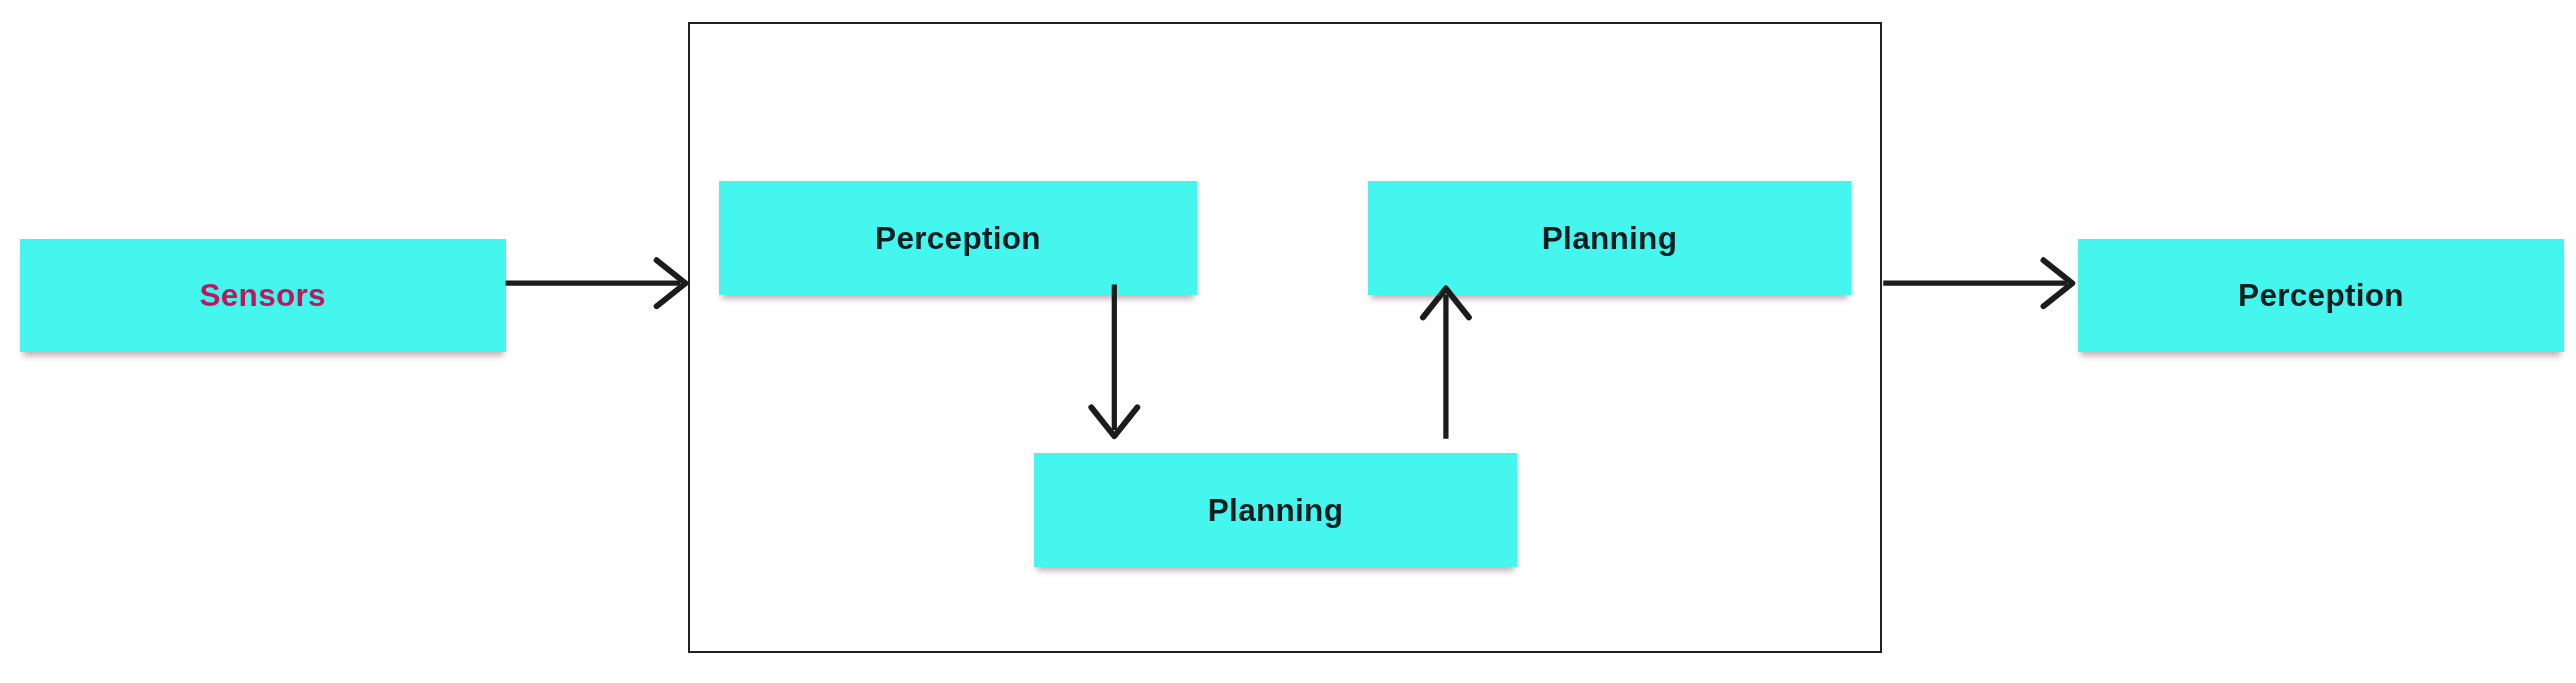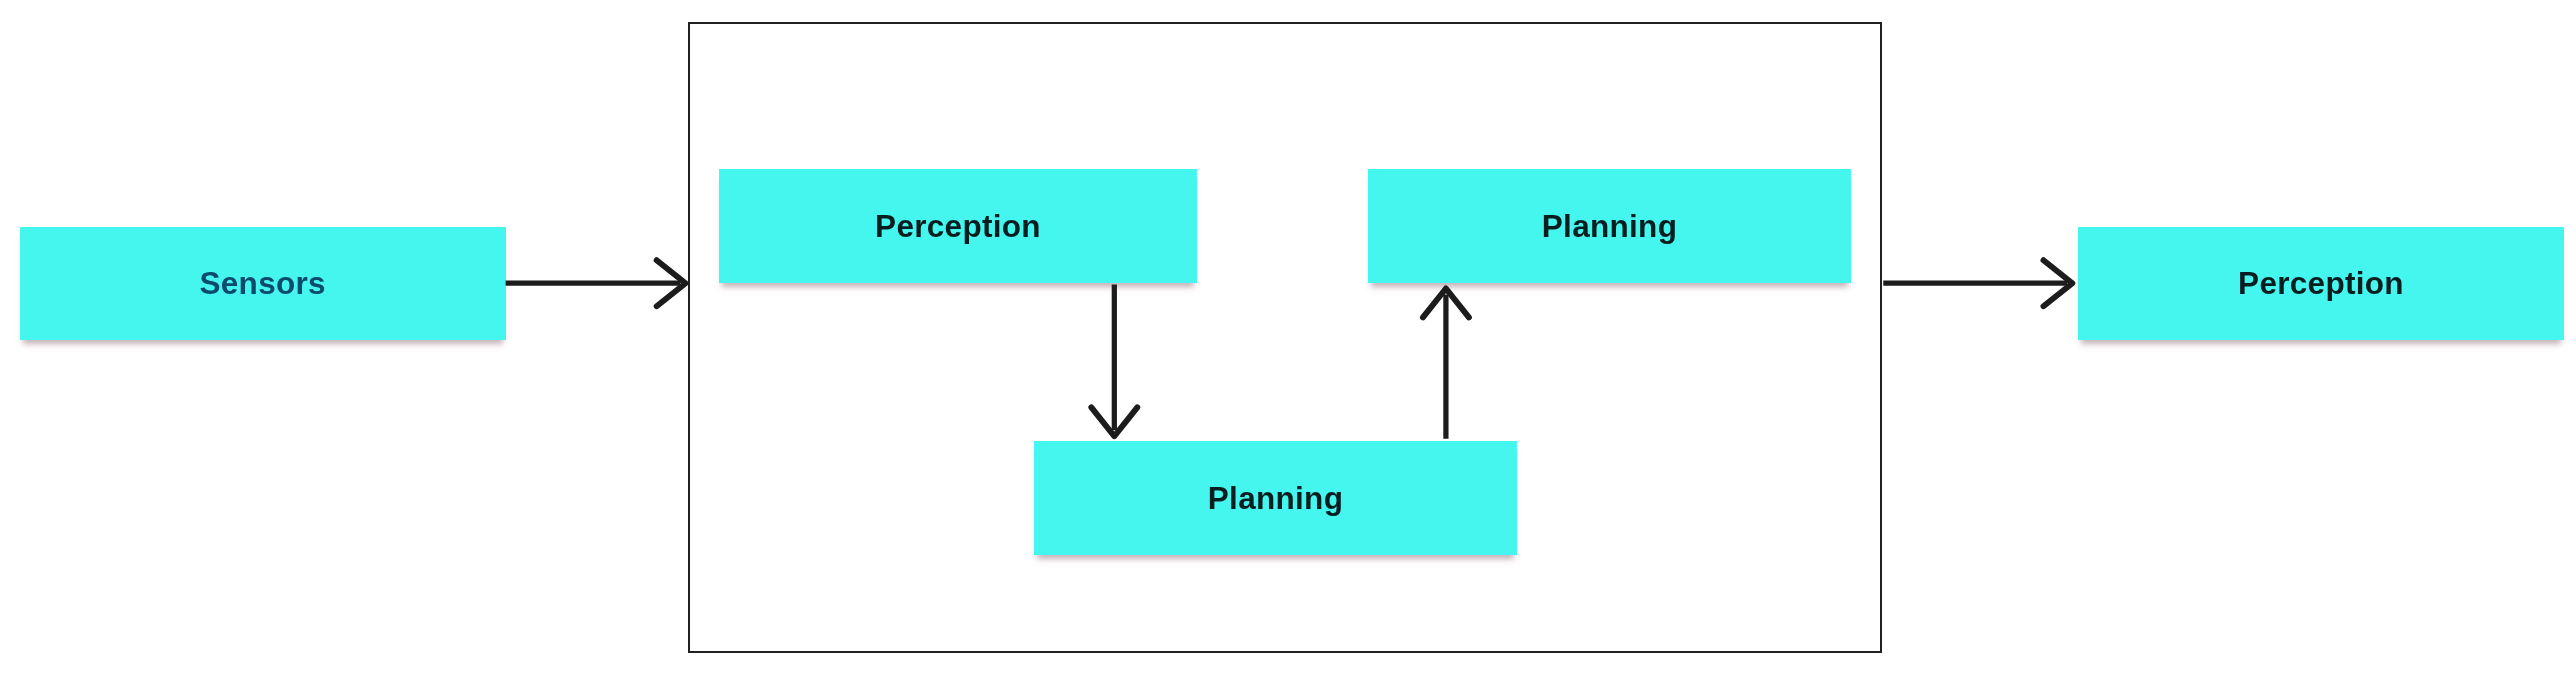--- a/index.html
+++ b/index.html
@@ -20,20 +20,21 @@
   .node {
     position: absolute;
     display: flex;
     align-items: center;
     justify-content: center;
     font-weight: 700;
     font-size: 31.5px;
     letter-spacing: 0.3px;
     color: #071e20;
     box-shadow: 0 7.2px 5.9px -3.3px rgba(150, 115, 125, 0.55);
+    margin-top: 12px;
   }
   #sensors-node   { left: 19.7px;   top: 227px; width: 486px; height: 113px; }
   #perception-node{ left: 719px; top: 169px; width: 478px; height: 114px; }
   #planning-top-node    { left: 1368px; top: 169px; width: 483px; height: 114px; }
   #planning-bottom-node { left: 1034px; top: 441px; width: 483px; height: 114px; }
   #actuation-node { left: 2078px; top: 227px; width: 486px; height: 113px; }
   #system-container {
     position: absolute;
     left: 688px; top: 21.7px;
     width: 1190px; height: 627px;
@@ -49,21 +50,21 @@
   #arrow-layer .shaft { fill: none; stroke-width: 8; }
   #arrow-layer .head  { fill: none; stroke-width: 9; stroke-linecap: round; stroke-linejoin: round; }
 </style>
 </head>
 <body>
 
 <div id="canvas">
 
   <div id="system-container"></div>
 
-  <div class="node" id="sensors-node" style="background-color: rgb(69, 246, 239); color: #0c4a6e;">
+  <div class="node" id="sensors-node" style="background-color: rgb(69, 246, 239); color: #be185d;">
     <span>Sensors</span>
   </div>
 
   <div class="node" id="perception-node" style="background-color: rgb(69, 246, 239); color: rgb(7, 30, 32);">
     <span>Perception</span>
   </div>
 
   <div class="node" id="planning-top-node" style="background-color: rgb(69, 246, 239); color: rgb(7, 30, 32);">
     <span>Planning</span>
   </div>

